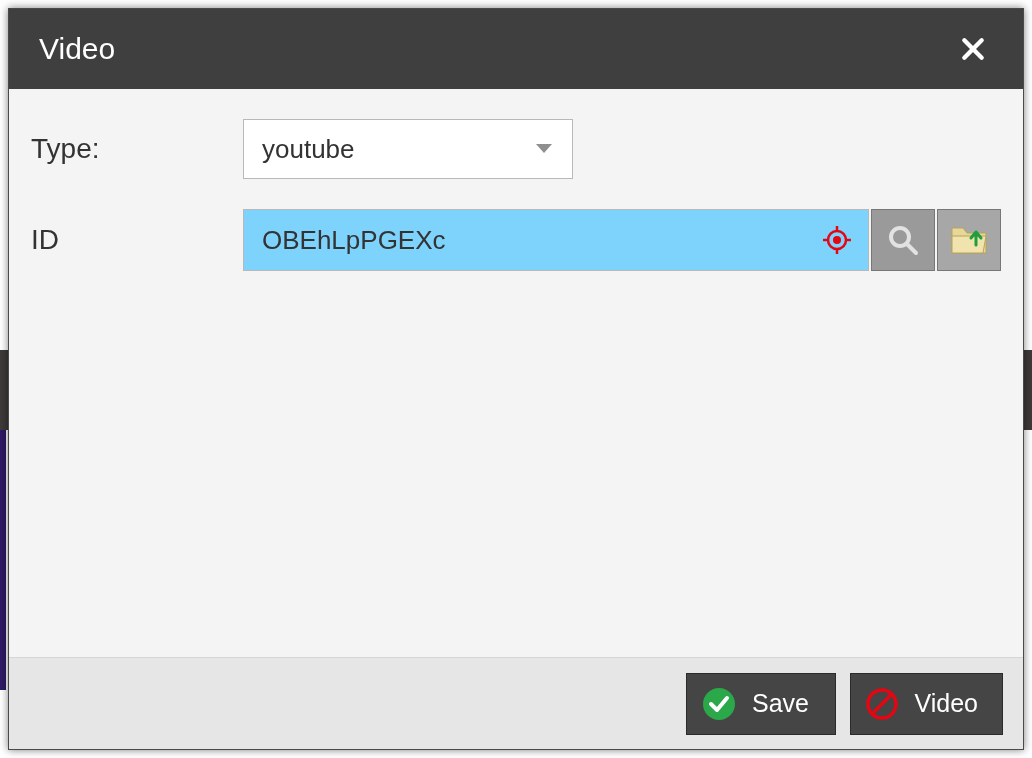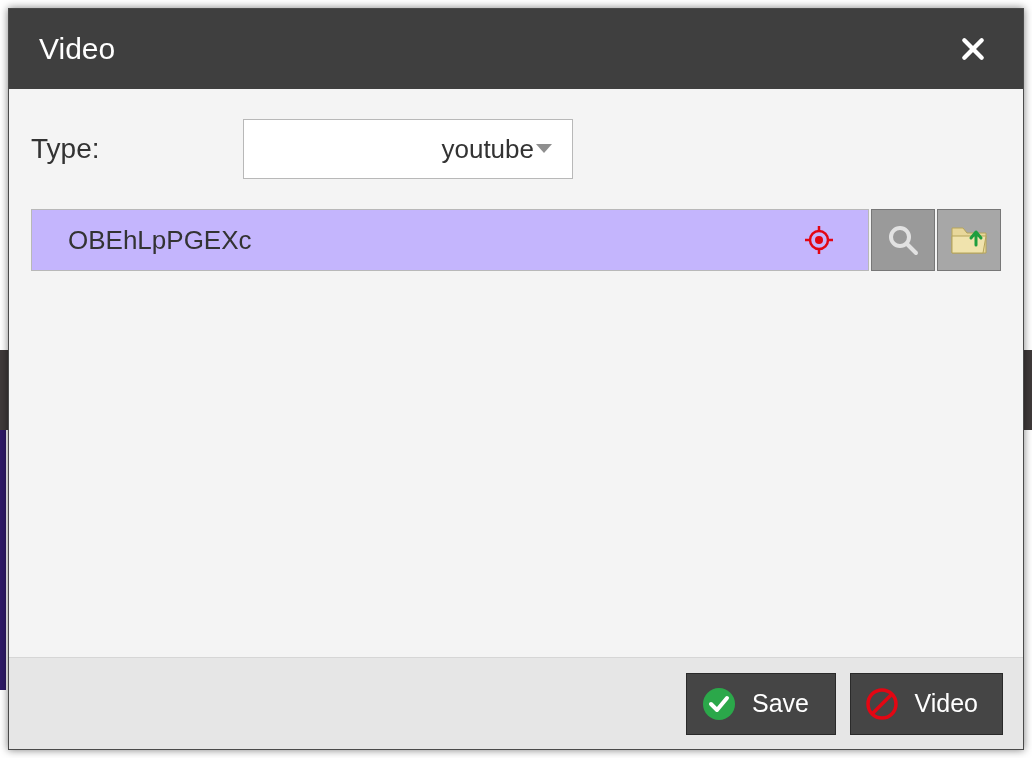--- a/index.html
+++ b/index.html
@@ -90,39 +90,38 @@
     border: 1px solid #b8b8b8;
     display: flex;
     align-items: center;
     padding: 0 18px;
     cursor: pointer;
   }
   .select-wrap .select-text {
     flex: 1;
     color: #333;
     font-size: 26px;
-    text-align: right;
   }
   .select-wrap .caret {
     color: #8a8a8a;
   }
   .id-field {
     flex: 1;
     display: flex;
     align-items: stretch;
     height: 62px;
   }
   .id-input-wrap {
     flex: 1;
     position: relative;
-    background: #c4b5fd;
+    background: #7dd3fc;
     border: 1px solid #b8b8b8;
     display: flex;
     align-items: center;
-    padding: 0 34px;
+    padding: 0 16px;
   }
   .id-input {
     flex: 1;
     border: none;
     outline: none;
     font-size: 26px;
     color: #333;
     font-family: inherit;
     background: transparent;
   }
@@ -210,20 +209,21 @@
         <span class="select-text">youtube</span>
         <span class="caret">
           <svg width="20" height="14" viewBox="0 0 20 14">
             <path d="M2 2 L10 11 L18 2 Z" fill="#8f8f8f"></path>
           </svg>
         </span>
       </div>
     </div>
 
     <div class="form-row">
+      <div class="form-label">ID</div>
       <div class="id-field">
         <div class="id-input-wrap">
           <input class="id-input" type="text" value="OBEhLpPGEXc" style="">
           <div class="id-target">
             <svg width="28" height="28" viewBox="0 0 28 28">
               <circle cx="14" cy="14" r="9" fill="none" stroke="#e30613" stroke-width="2.5"></circle>
               <circle cx="14" cy="14" r="4" fill="#e30613"></circle>
               <line x1="14" y1="0" x2="14" y2="5" stroke="#e30613" stroke-width="2.5"></line>
               <line x1="14" y1="23" x2="14" y2="28" stroke="#e30613" stroke-width="2.5"></line>
               <line x1="0" y1="14" x2="5" y2="14" stroke="#e30613" stroke-width="2.5"></line>

